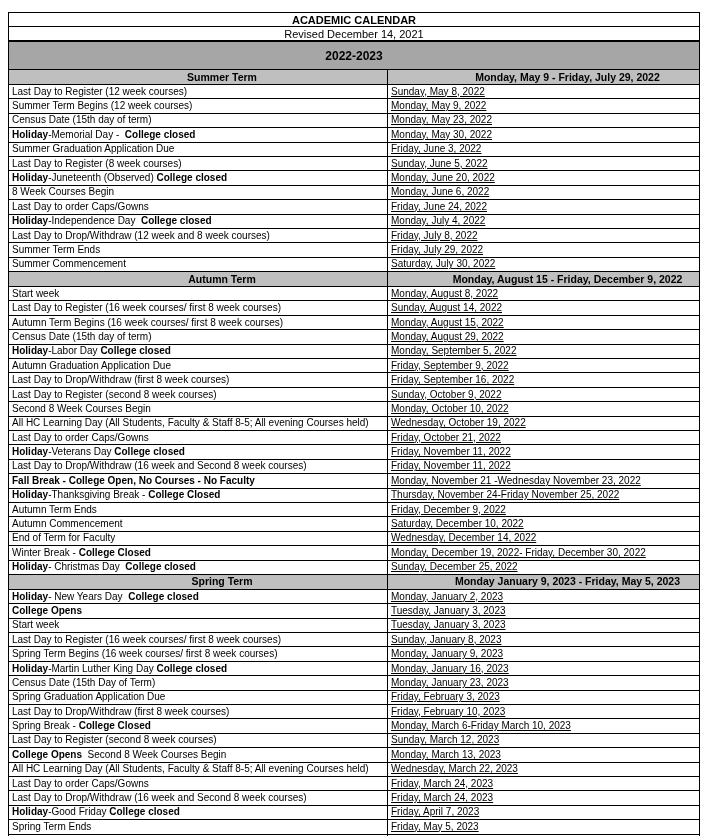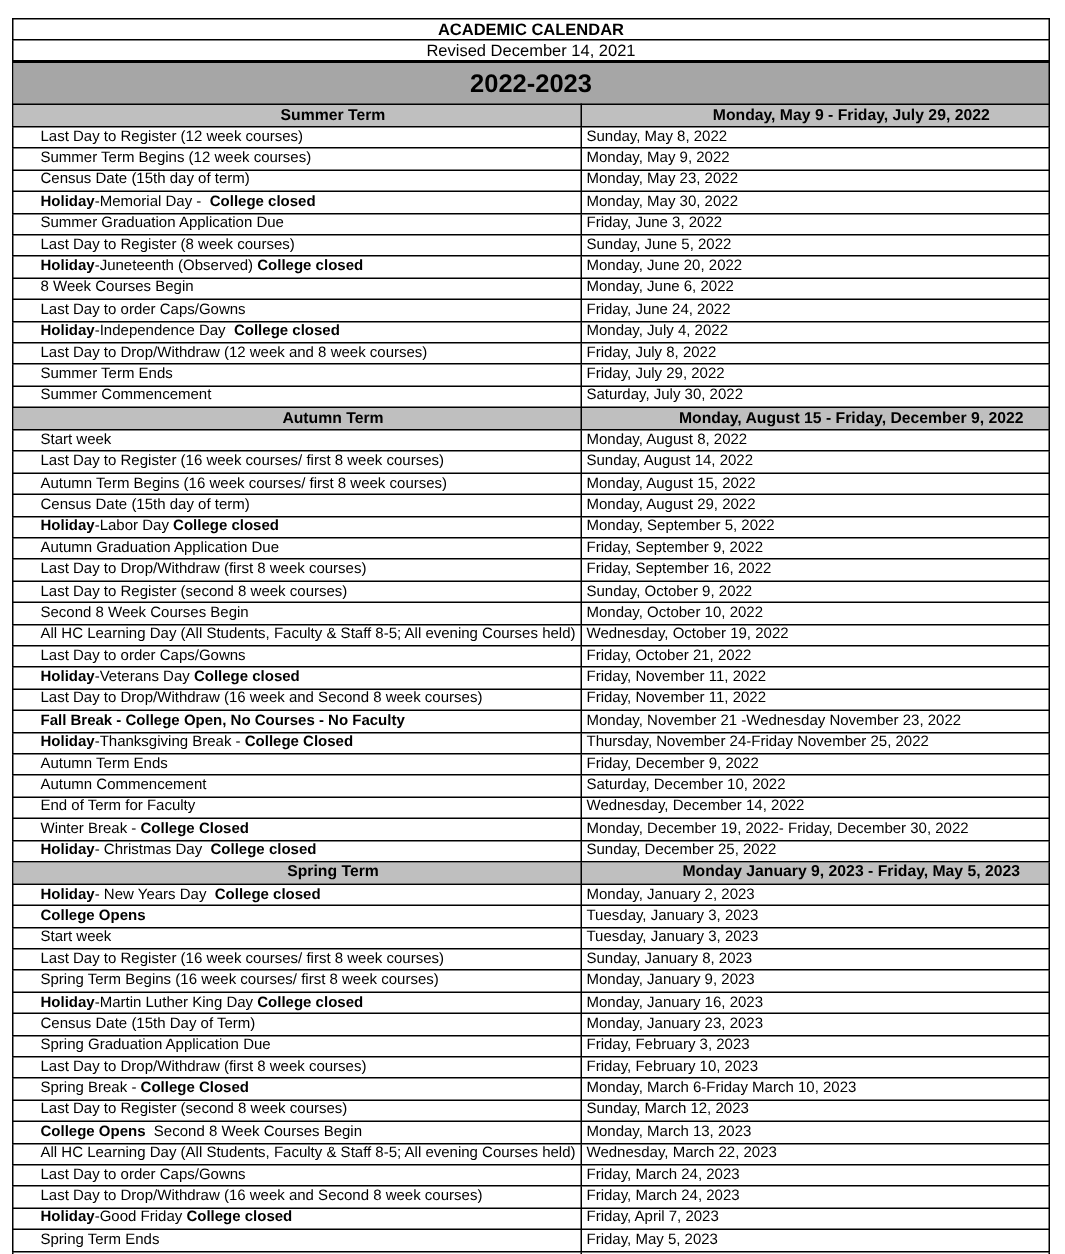--- a/index.html
+++ b/index.html
@@ -32,37 +32,37 @@
     overflow:hidden;
     padding:0;
   }
   tr.title-row td{
     height:13px;font-size:11px;font-weight:bold;text-align:center;line-height:12px;
   }
   tr.revised-row td{
     height:13px;font-size:11px;text-align:center;line-height:12px;
   }
   tr.band-row td{
-    height:27px;font-size:17px;font-weight:bold;text-align:center;
+    height:27px;font-size:12px;font-weight:bold;text-align:center;
     background:var(--band-bg);
     border-top:2.5px solid var(--border);
   }
   tr.term-row td{
     height:14px;font-size:10.5px;font-weight:bold;text-align:center;line-height:13px;
     background:var(--term-bg);
     padding-left:48px;
   }
   tr.event-row td{
     height:13.4px;font-size:10px;line-height:12px;
   }
   td.event-cell{
-    padding-left:18px;white-space:pre;
+    padding-left:3px;white-space:pre;
   }
   td.date-cell{
-    padding-left:3px;white-space:pre;
+    padding-left:3px;white-space:pre;text-decoration:underline;
   }
   .b{font-weight:bold;}
 </style>
 </head>
 <body>
 
 <div class="page">
   <table class="cal">
     <colgroup>
       <col class="c1">

